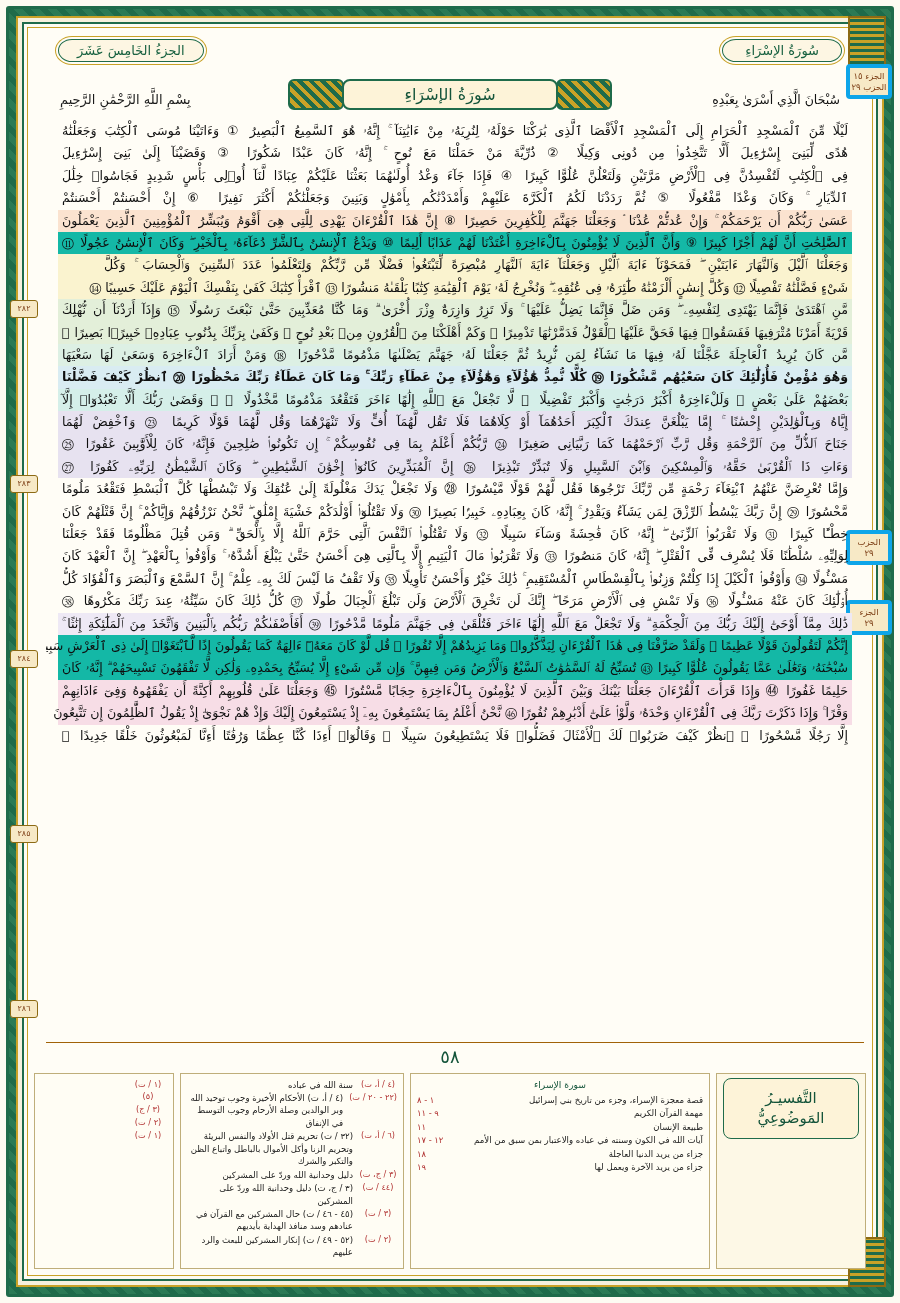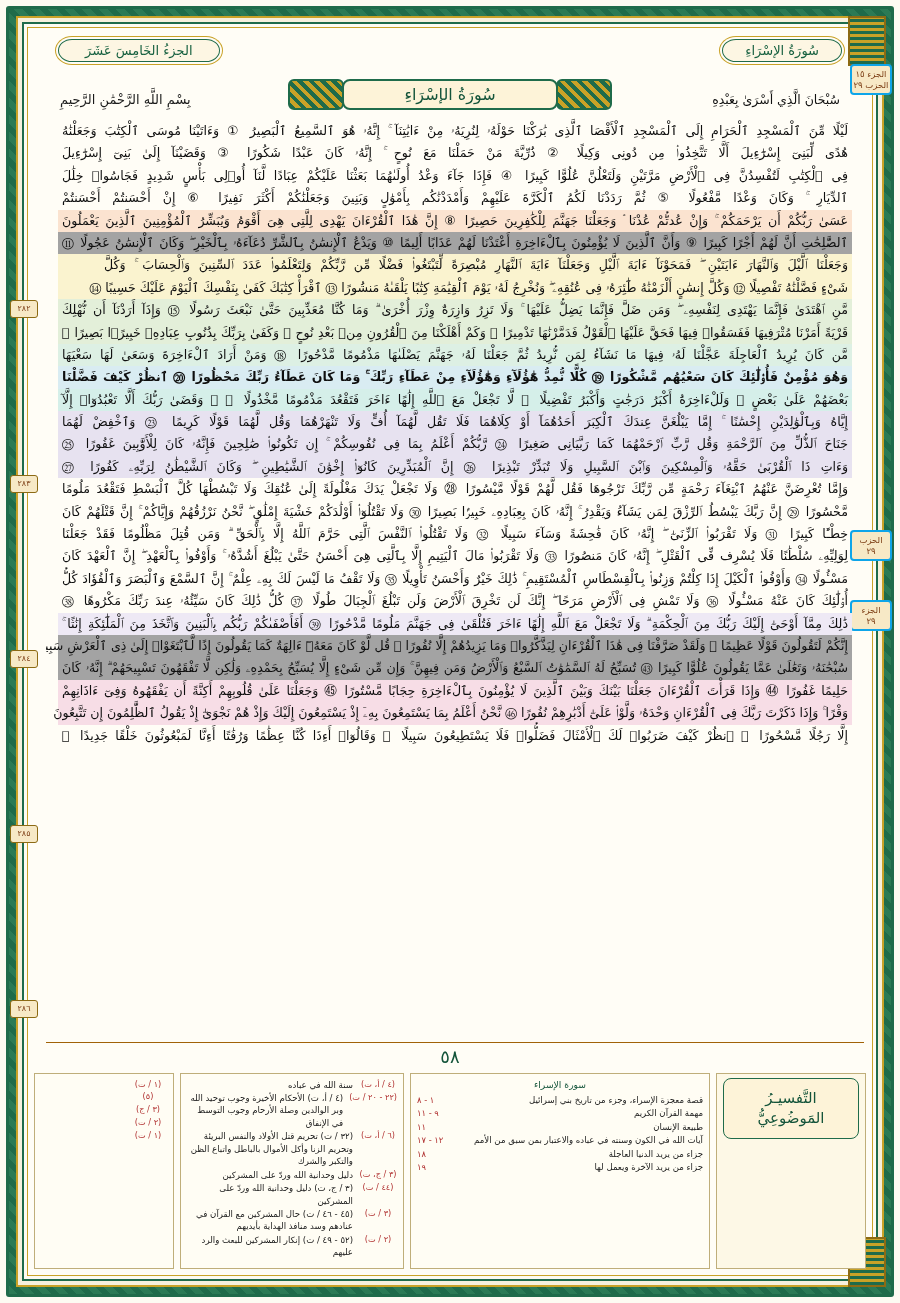--- a/index.html
+++ b/index.html
@@ -42,36 +42,36 @@
     padding:0 26px;box-sizing:border-box;
   }
   .cartouche{
     border:1.5px solid #1f6b4a;
     background:#fdf6e3;
     border-radius:14px/50%;
     padding:3px 22px;
     font-size:13px;color:#16603f;white-space:nowrap;
     box-shadow:0 0 0 2px #fffdf6, 0 0 0 3px #c9a227;
   }
-  .cartouche.middle{padding:3px 26px;}
+  .cartouche.middle{padding:3px 18px;}
 
   
   .corner{
     position:absolute;width:34px;height:46px;
     background:
       repeating-linear-gradient(0deg,#1f6b4a 0 3px,#c9a227 3px 6px);
     border:2px solid #8c6a14;
   }
   .corner.tr{top:16px;right:14px;}
   .corner.br{bottom:16px;right:14px;}
 
   
   .side-marker{
     position:absolute;right:8px;width:36px;
-    border:2px solid #0ea5e9;background:#f7e9c6;
+    border:4px solid #0ea5e9;background:#f7e9c6;
     font-size:8.5px;color:#7a3b12;text-align:center;line-height:1.25;
     padding:3px 1px;border-radius:4px;
   }
   .side-marker.m1{top:64px;}
   .side-marker.m2{top:530px;}
   .side-marker.m3{top:600px;}
 
   
   .surah-title-wrap{
     position:absolute;top:72px;right:40px;left:40px;height:44px;
@@ -110,21 +110,21 @@
   .ayah-line{
     font-size:12.6px;line-height:1.62;color:#0f0f0f;
     text-align:justify;text-align-last:justify;
     padding:1px 4px;margin:0;
     white-space:nowrap;
     direction:rtl;
   }
 
   
   .hl-peach{background:#fbe3d0;}
-  .hl-pink{background:#a3a3a3;}
+  .hl-pink{background:#14b8a6;}
   .hl-yellow{background:#faf3cf;padding-left:46px;}
   .hl-green{background:#e3efd9;}
   .hl-blue{background:#d9ecf2;font-weight:bold;}
   .hl-cyan{background:#d5efe9;}
   .hl-violet{background:#e7e2f0;}
   .hl-lav{background:#eee9f5;}
   .hl-none{background:transparent;}
   .hl-rose{background:#f7dde6;}
   .hl-mint{background:#ddf0e4;}
 

